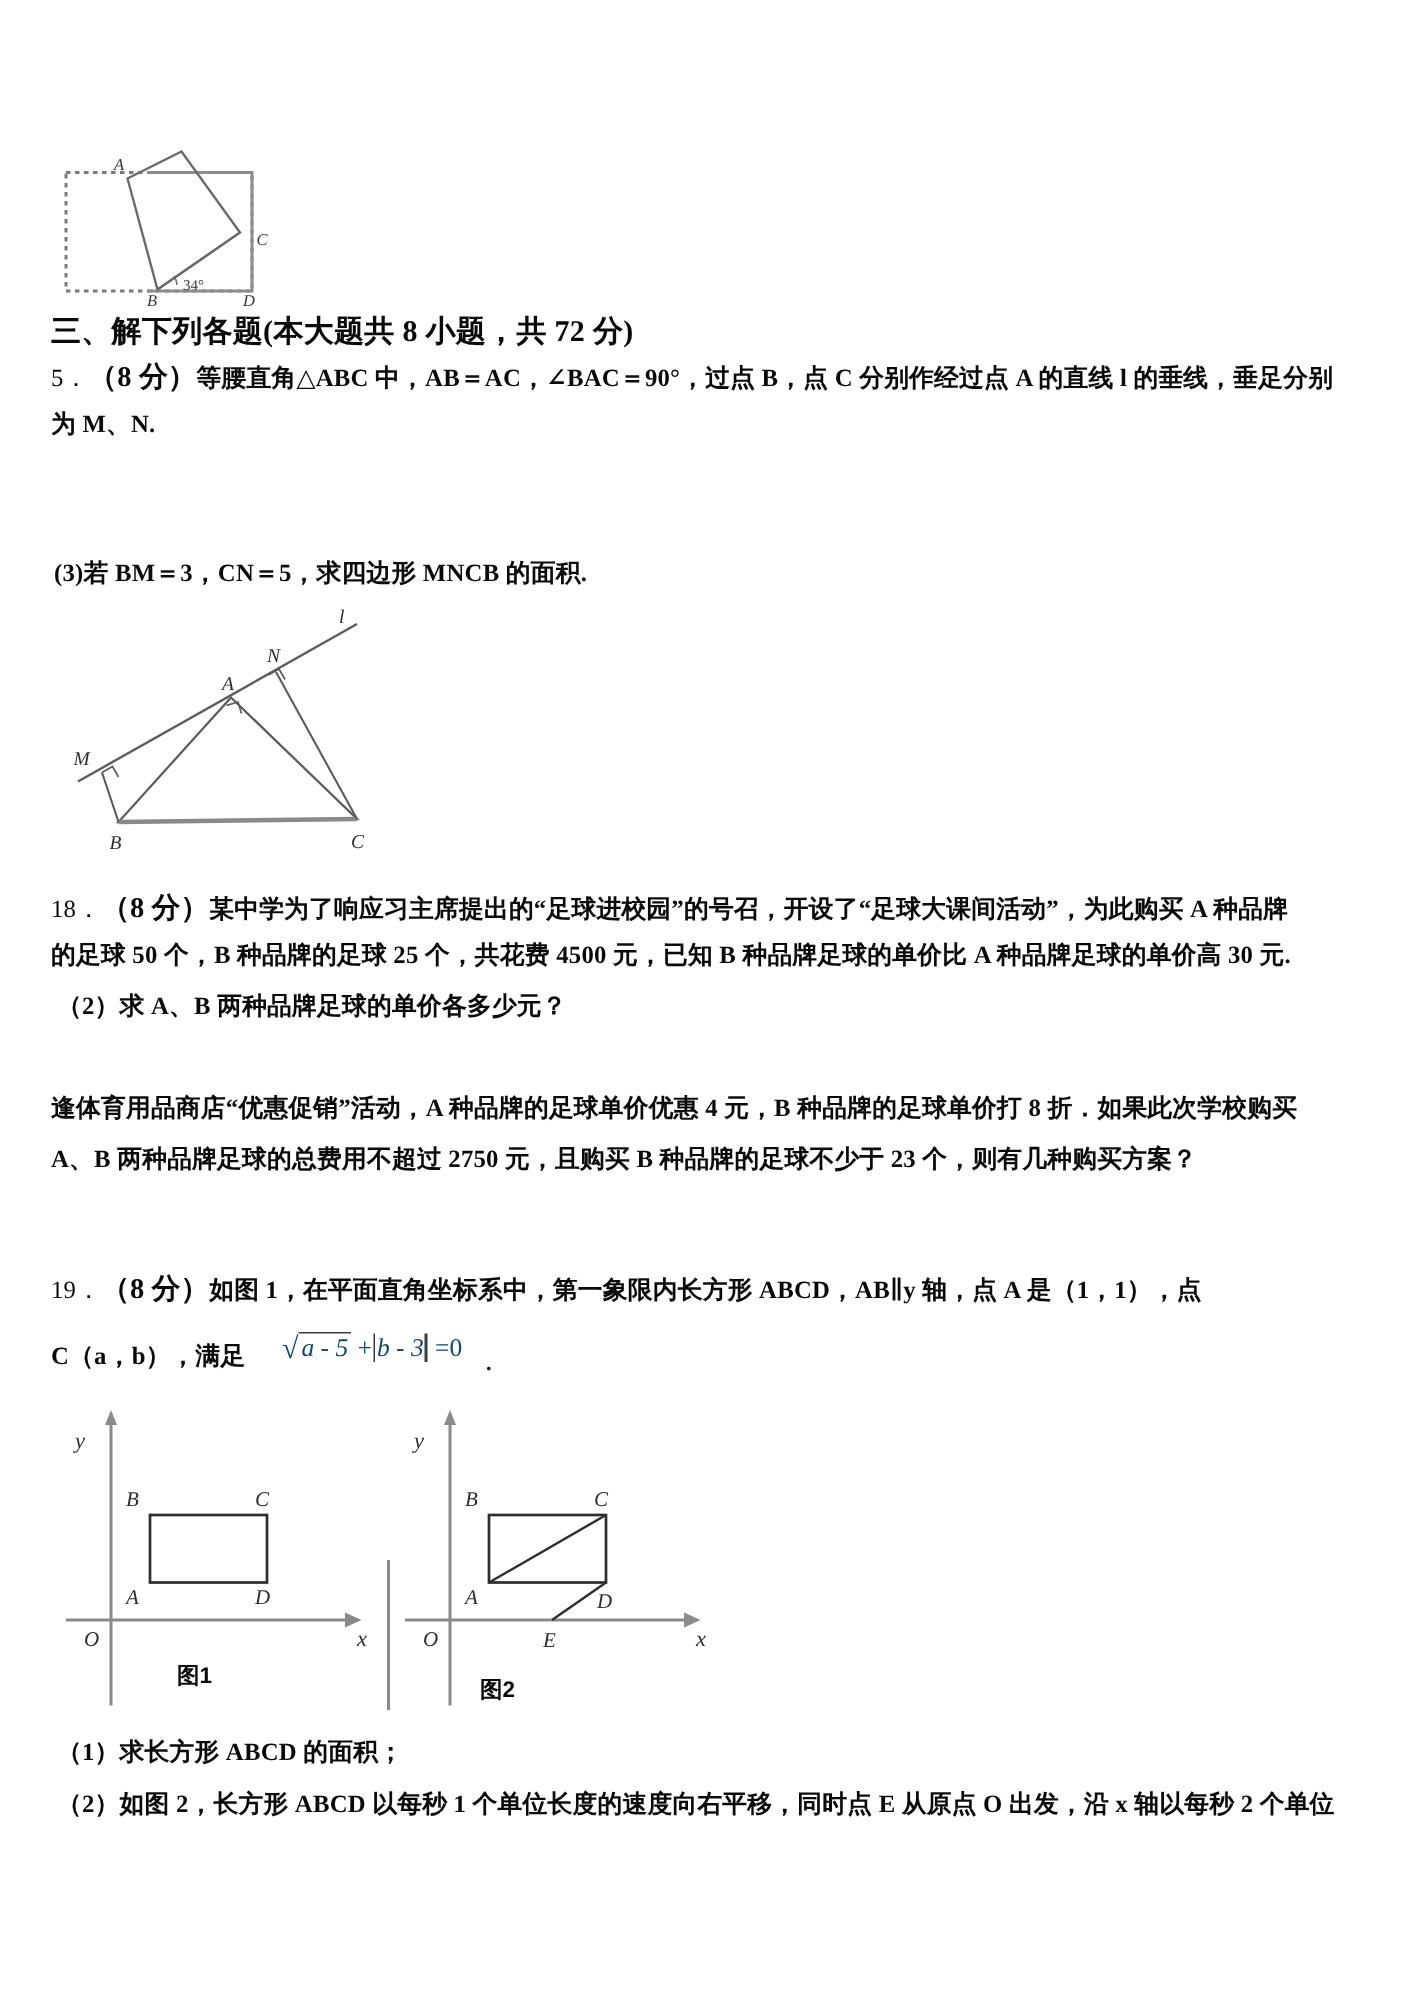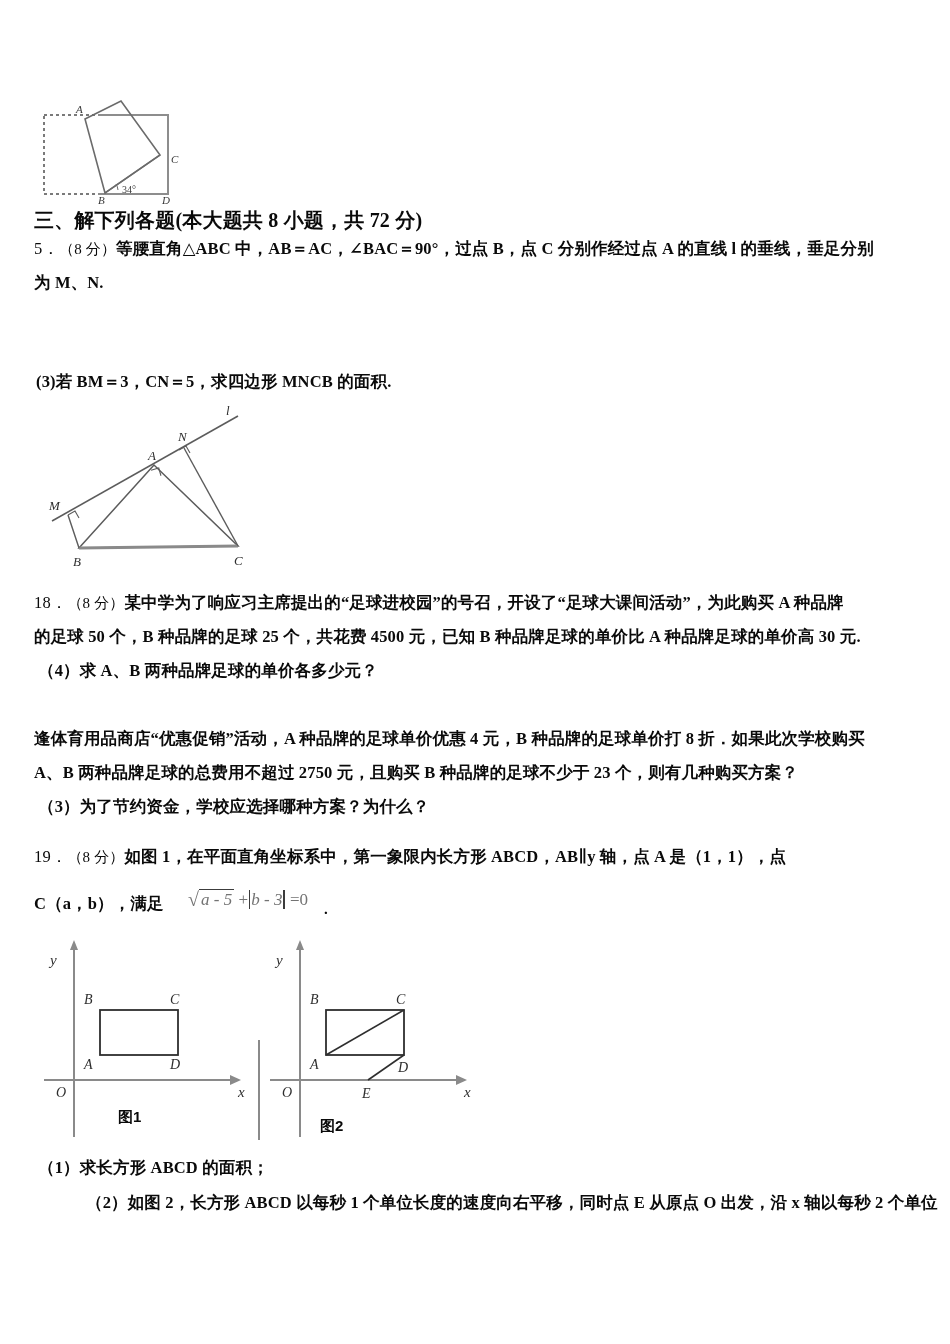--- a/index.html
+++ b/index.html
@@ -47,22 +47,22 @@
     font-size: 16.5px;
     letter-spacing: 0.15px;
     white-space: nowrap;
   }
   .qline.bold { font-weight: bold; }
   .qnum {
     font-weight: normal;
     font-family: "Liberation Serif", serif;
   }
   .pts {
-    font-weight: normal;
-    font-size: 15px;
+    font-weight: bold;
+    font-size: 19px;
   }
 
   
   .fig-tri {
     position: absolute;
     left: 38px;
     top: 403px;
     width: 230px;
     height: 168px;
   }
@@ -94,21 +94,21 @@
     white-space: nowrap;
   }
 
   
   .formula {
     position: absolute;
     left: 188px;
     top: 888px;
     font-size: 17px;
     font-family: "Liberation Serif", serif;
-    color: #737373;
+    color: #0c4a6e;
     white-space: nowrap;
   }
   .sqrt-wrap {
     display: inline-block;
     position: relative;
     font-style: italic;
     padding: 0 2px;
   }
   .sqrt-bar {
     position: absolute;
@@ -188,24 +188,23 @@
       <text x="11" y="107" font-family="Liberation Serif, serif" font-size="13" font-style="italic" fill="#2e2e2e">M</text>
       <text x="35" y="163" font-family="Liberation Serif, serif" font-size="13" font-style="italic" fill="#2e2e2e">B</text>
       <text x="196" y="162" font-family="Liberation Serif, serif" font-size="13" font-style="italic" fill="#2e2e2e">C</text>
     </svg>
   </div>
 
   <div class="qline" style="left:34px; top:592px;">
     <span class="qnum">18．</span><span class="pts">（8 分）</span><b>某中学为了响应习主席提出的“足球进校园”的号召，开设了“足球大课间活动”，为此购买 A 种品牌</b>
   </div>
   <div class="qline bold" style="left:34px; top:626px;">的足球 50 个，B 种品牌的足球 25 个，共花费 4500 元，已知 B 种品牌足球的单价比 A 种品牌足球的单价高 30 元.</div>
-  <div class="qline bold" style="left:38px; top:660px;">（4）求 A、B 两种品牌足球的单价各多少元？</div>
+  <div class="qline bold" style="left:38px; top:660px;">（2）求 A、B 两种品牌足球的单价各多少元？</div>
   <div class="qline bold" style="left:34px; top:728px;">逢体育用品商店“优惠促销”活动，A 种品牌的足球单价优惠 4 元，B 种品牌的足球单价打 8 折．如果此次学校购买</div>
   <div class="qline bold" style="left:34px; top:762px;">A、B 两种品牌足球的总费用不超过 2750 元，且购买 B 种品牌的足球不少于 23 个，则有几种购买方案？</div>
-  <div class="qline bold" style="left:38px; top:796px;">（3）为了节约资金，学校应选择哪种方案？为什么？</div>
 
   <div class="qline" style="left:34px; top:846px;">
     <span class="qnum">19．</span><span class="pts">（8 分）</span><b>如图 1，在平面直角坐标系中，第一象限内长方形 ABCD，AB∥y 轴，点 A 是（1，1），点</b>
   </div>
   <div class="qline bold" style="left:34px; top:893px;">C（a，b），满足</div>
 
   <div class="formula">
     <span class="radical">√</span><span class="sqrt-wrap"><span class="sqrt-bar"></span><span>a - 5</span></span>
     <span>+</span><span class="abs-bar"></span><span style="font-style:italic">b - 3</span><span class="abs-bar"></span>
     <span>=0</span>
@@ -257,15 +256,15 @@
       <text x="42" y="72" font-family="Liberation Serif, serif" font-size="14" font-style="italic" fill="#2e2e2e">B</text>
       <text x="128" y="72" font-family="Liberation Serif, serif" font-size="14" font-style="italic" fill="#2e2e2e">C</text>
       <text x="42" y="137" font-family="Liberation Serif, serif" font-size="14" font-style="italic" fill="#2e2e2e">A</text>
       <text x="130" y="140" font-family="Liberation Serif, serif" font-size="14" font-style="italic" fill="#2e2e2e">D</text>
       <text x="94" y="166" font-family="Liberation Serif, serif" font-size="14" font-style="italic" fill="#2e2e2e">E</text>
     </svg>
   </div>
   <div class="fig-caption" style="left:320px; top:1117px;">图2</div>
 
   <div class="qline bold" style="left:38px; top:1157px;">（1）求长方形 ABCD 的面积；</div>
-  <div class="qline bold" style="left:38px; top:1192px;margin-left:48px;">（2）如图 2，长方形 ABCD 以每秒 1 个单位长度的速度向右平移，同时点 E 从原点 O 出发，沿 x 轴以每秒 2 个单位</div>
+  <div class="qline bold" style="left:38px; top:1192px;">（2）如图 2，长方形 ABCD 以每秒 1 个单位长度的速度向右平移，同时点 E 从原点 O 出发，沿 x 轴以每秒 2 个单位</div>
 
 </div>
 
 </body></html>

